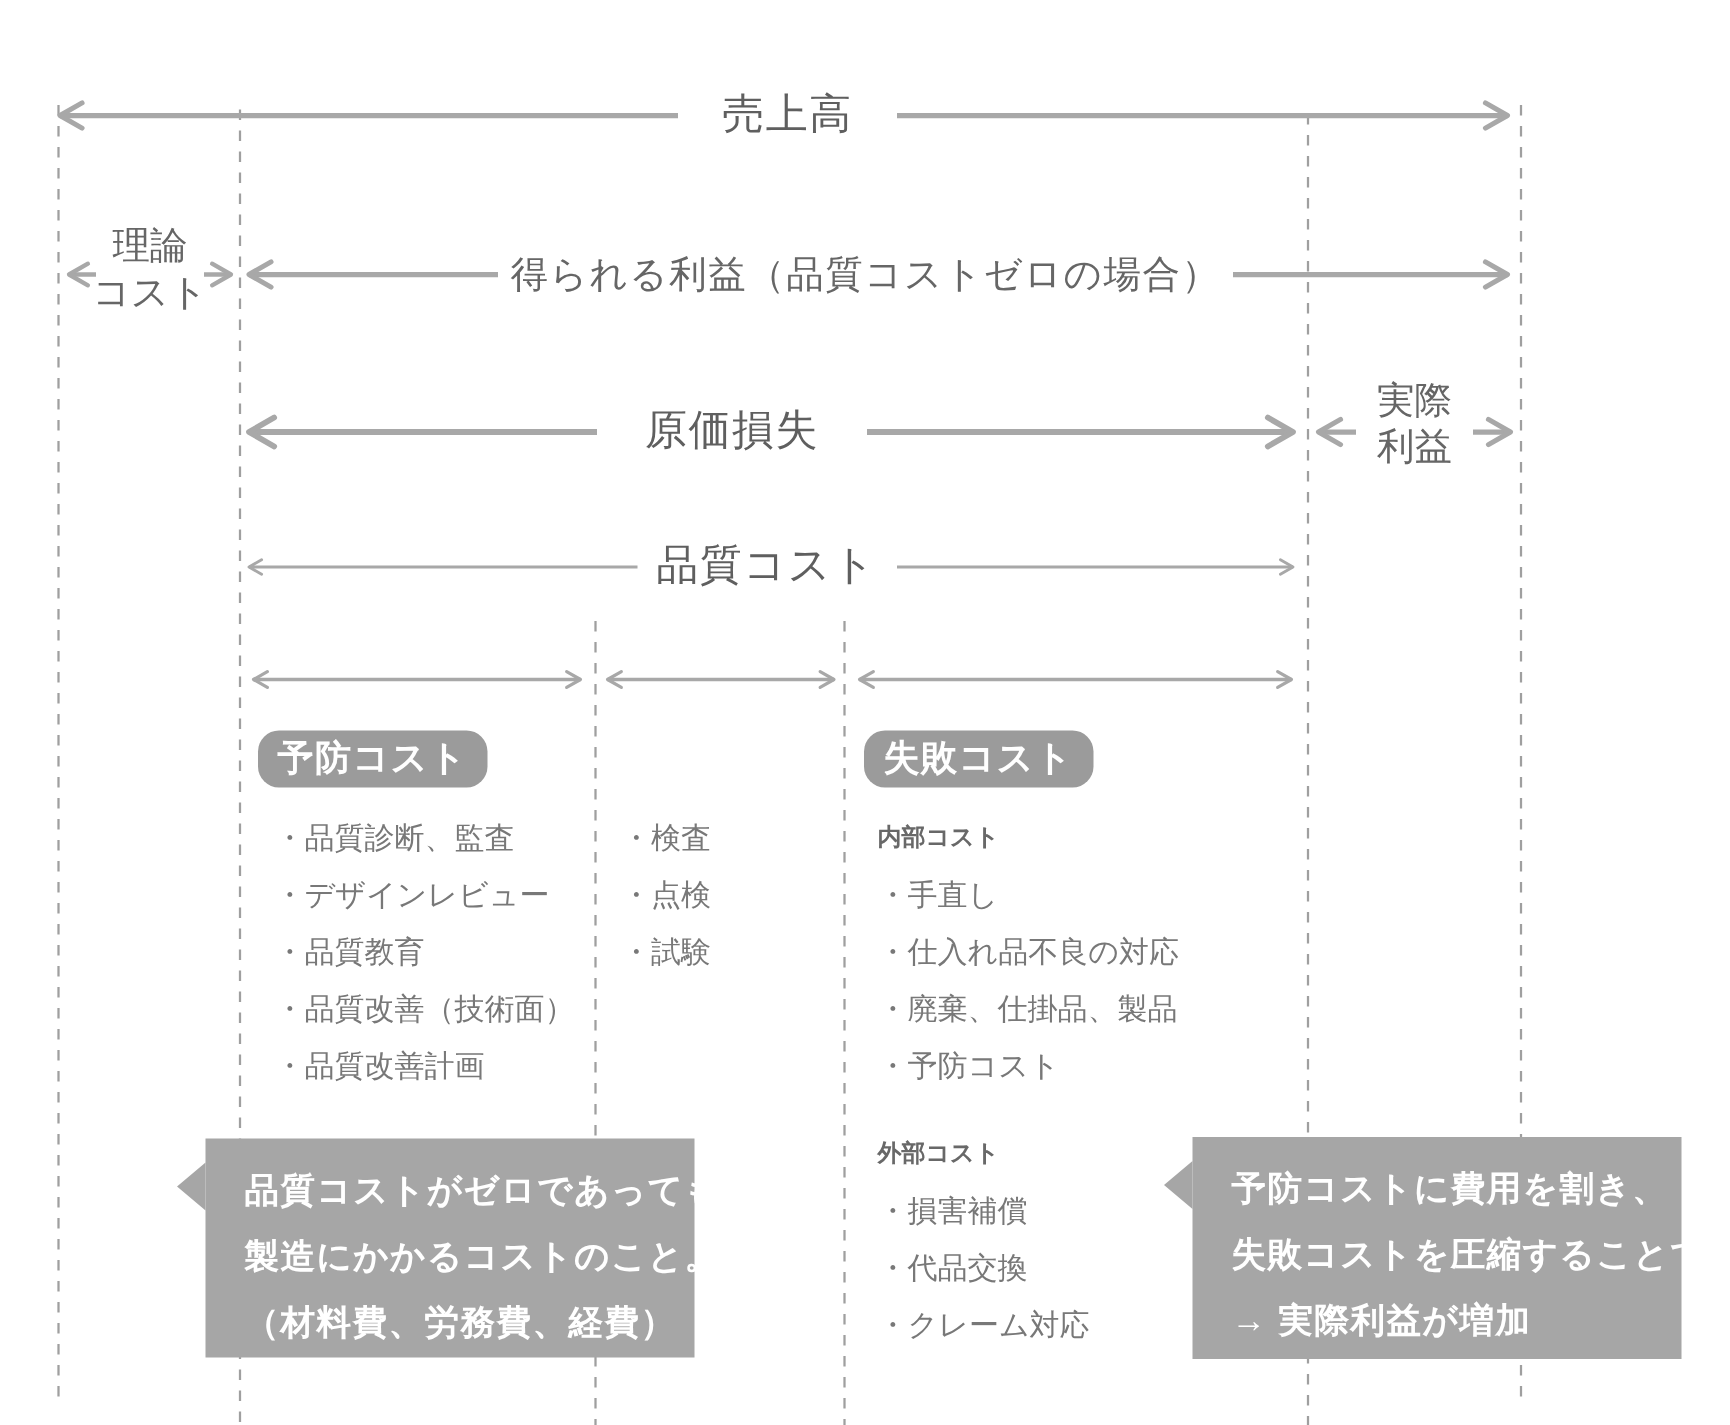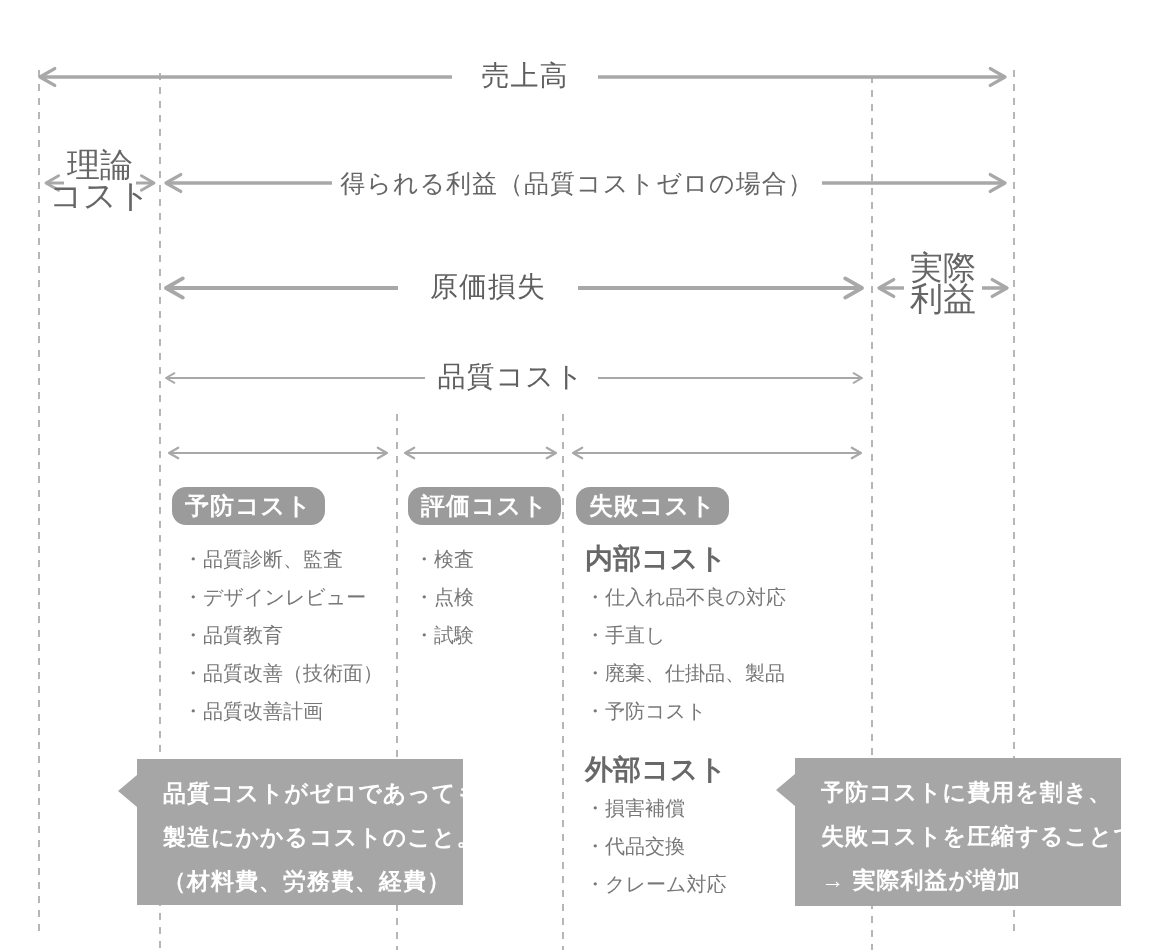--- a/index.html
+++ b/index.html
@@ -9,34 +9,34 @@
   }
   #lines{position:absolute;left:0;top:0;width:1153px;height:950px;}
   .lbl{
     position:absolute;transform:translate(-50%,-50%);
     white-space:nowrap;color:#5f5f5f;letter-spacing:1px;
   }
   .lbl-big{font-size:28px;font-weight:500;}
   .lbl-mid{font-size:25px;font-weight:400;color:#666;}
   .two-line{
     position:absolute;transform:translate(-50%,0);
-    text-align:center;color:#666;font-size:33px;line-height:31px;
+    text-align:center;color:#666;font-size:25px;line-height:31px;
     white-space:nowrap;font-weight:500;
   }
   .chip{
     position:absolute;height:38px;line-height:38px;padding:0 13px;
     background:#9b9b9b;border-radius:14px;color:#ffffff;
     font-size:24px;font-weight:bold;letter-spacing:1px;white-space:nowrap;
   }
   .cost-list{
     position:absolute;margin:0;padding:0;list-style:none;
     font-size:20px;line-height:38px;color:#787878;white-space:nowrap;
   }
   .group-title{
-    font-size:28px;line-height:38px;font-weight:bold;color:#686868;white-space:nowrap;
+    font-size:16px;line-height:38px;font-weight:bold;color:#686868;white-space:nowrap;
   }
   .callout{
     position:absolute;width:326px;height:146px;background:#a6a6a6;
     color:#ffffff;font-weight:bold;font-size:23px;line-height:44px;
     padding:12px 0 0 26px;box-sizing:border-box;letter-spacing:1px;white-space:nowrap;
   }
   .callout .tri{
     position:absolute;left:-19px;top:16px;width:0;height:0;
     border-top:16px solid transparent;border-bottom:16px solid transparent;
     border-right:19px solid #a6a6a6;
@@ -115,42 +115,41 @@
   <div class="lbl lbl-big" style="left:488px;top:287px;">原価損失</div>
 
   <div class="two-line" style="left:943px;top:252px;">
     <div>実際</div>
     <div>利益</div>
   </div>
 
   <div class="lbl lbl-big" style="left:511px;top:377px;">品質コスト</div>
 
   <div class="chip" style="left:172px;top:487px;">予防コスト</div>
-  <div class="chip" style="left:408px;top:487px;">評価コスト</div>
   <div class="chip" style="left:576px;top:487px;">失敗コスト</div>
 
   <ul class="cost-list" style="left:183px;top:540px;">
     <li>・品質診断、監査</li>
     <li>・デザインレビュー</li>
     <li>・品質教育</li>
     <li>・品質改善（技術面）</li>
     <li>・品質改善計画</li>
   </ul>
 
   <ul class="cost-list" style="left:414px;top:540px;">
     <li>・検査</li>
     <li>・点検</li>
     <li>・試験</li>
   </ul>
 
   <div class="cost-list" style="left:585px;top:540px;">
     <div class="group-title">内部コスト</div>
     <ul class="cost-list" style="position:static;">
+      <li>・手直し</li>
       <li>・仕入れ品不良の対応</li>
-      <li>・手直し</li>
       <li>・廃棄、仕掛品、製品</li>
       <li>・予防コスト</li>
     </ul>
     <div class="group-title" style="margin-top:21px;">外部コスト</div>
     <ul class="cost-list" style="position:static;">
       <li>・損害補償</li>
       <li>・代品交換</li>
       <li>・クレーム対応</li>
     </ul>
   </div>

